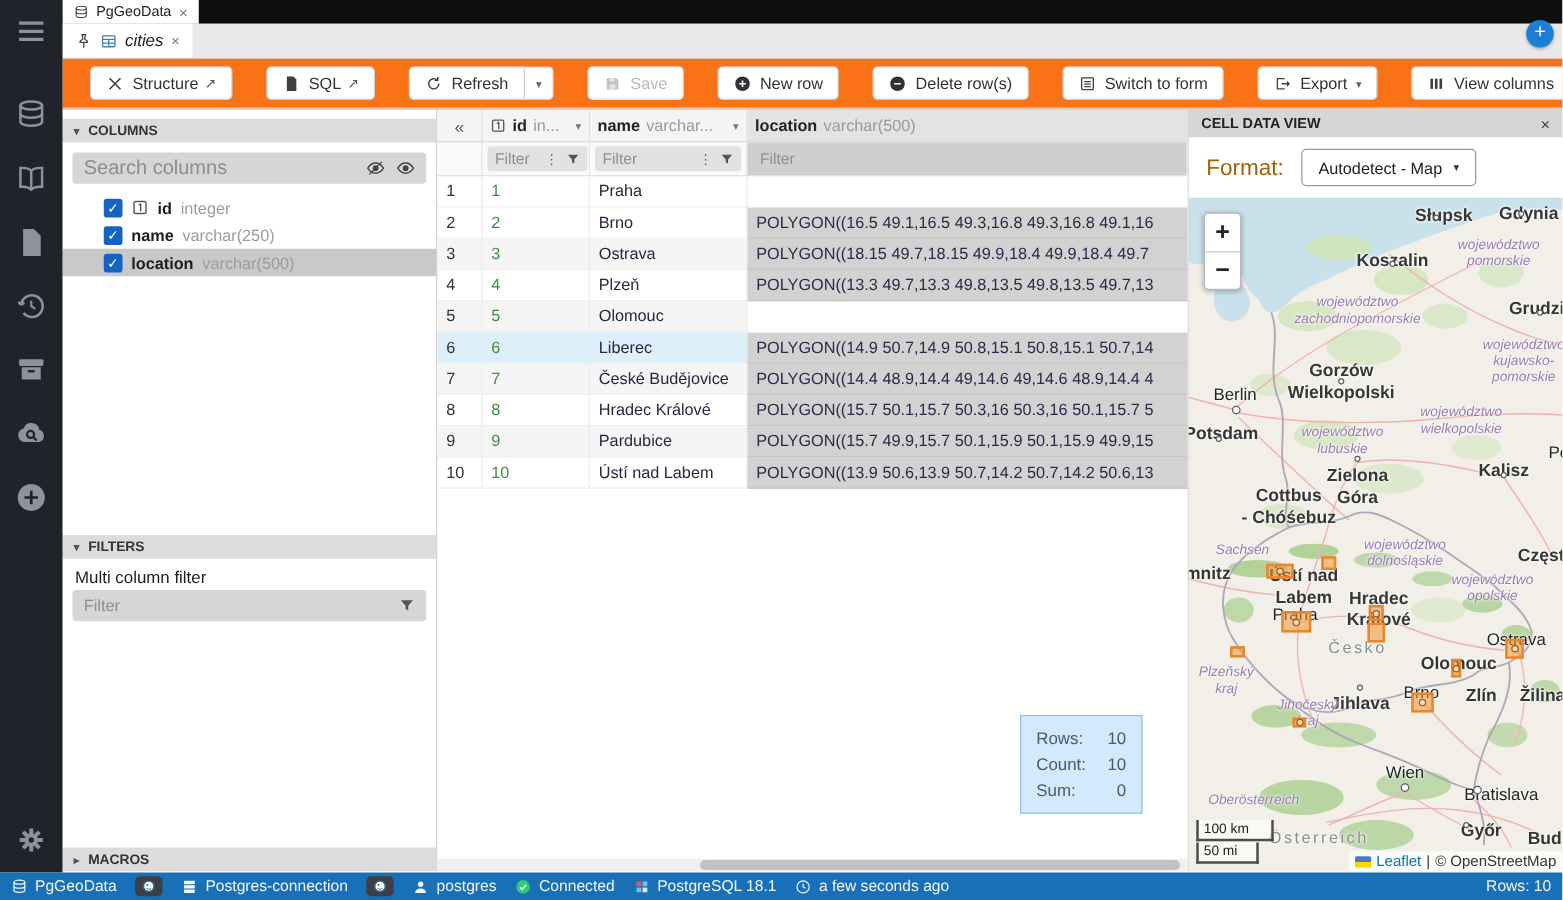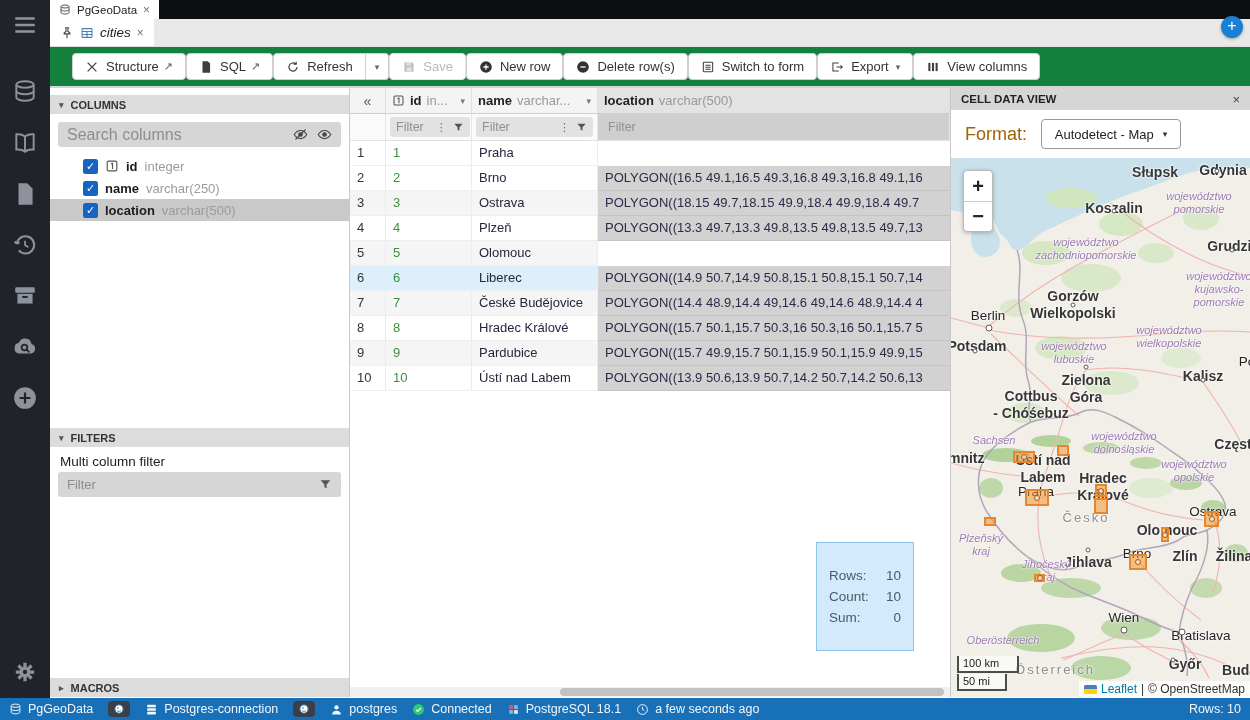--- a/index.html
+++ b/index.html
@@ -19,21 +19,21 @@
   .tabbar1 { height:19px; background:#0d0e10; display:flex; }
   .main-tab { background:#fff; display:flex; align-items:center; gap:6px; padding:0 9px; font-size:11.5px; color:#222; cursor:pointer; }
   .main-tab .ic svg { width:12px; height:12px; color:#444; }
   .tab-close { color:#777; font-size:12px; cursor:pointer; }
 
   .tabbar2 { height:28px; background:#e9e9e9; display:flex; border-bottom:1px solid #dedede; }
   .sub-tab { background:#fff; display:flex; align-items:center; gap:6px; padding:0 10px; font-size:13.5px; color:#222; cursor:pointer; }
   .sub-tab .lbl { font-style:italic; }
   .sub-tab .ic svg { width:14px; height:14px; }
 
-  .toolbar { height:40px; background:#15803d; display:flex; align-items:center; padding-left:22px; border-bottom:1px solid #d6d6d6; }
+  .toolbar { height:40px; background:#f97316; display:flex; align-items:center; padding-left:22px; gap:27px; border-bottom:1px solid #d6d6d6; }
   .tgrp { display:flex;border-radius:11px; }
   .tbtn { height:27px; background:#fff; border:1px solid #d0d0d0; border-radius:4px; display:flex; align-items:center;
           gap:7px; padding:0 12px; font-size:13px; color:#333; cursor:pointer; white-space:nowrap; }
   .tgrp .tbtn:first-child { border-top-right-radius:0; border-bottom-right-radius:0; }
   .tbtn.tcaret { border-left:none; border-top-left-radius:0; border-bottom-left-radius:0; padding:0 9px; margin-left:0; }
   .tbtn .ic svg { width:14px; height:14px; color:#3c3f43; }
   .tbtn .sfx { font-size:11px; color:#555; margin-left:-2px; }
   .tbtn .caret { font-size:9px; color:#666; }
   .tbtn.disabled { color:#b9b9b9; border-color:#e2e2e2; cursor:default; }
   .tbtn.disabled .ic svg { color:#c3c3c3; }
@@ -89,21 +89,21 @@
   .d-row { display:grid; grid-template-columns:36px 86px 126px 1fr; height:25px; }
   .d-row:nth-child(2n+3) .c-num, .d-row:nth-child(2n+3) .c-id, .d-row:nth-child(2n+3) .c-name { background:#f5f5f5; }
   .d-cell { line-height:24px; padding:0 7px; border-right:1px solid #ececec; border-bottom:1px solid #efefef;
             white-space:nowrap; overflow:hidden; font-size:13px; cursor:cell; }
   .c-num { color:#333; }
   .c-id { color:#3f8f3f; }
   .c-name { color:#26263e; }
   .c-loc { background:#d2d2d2; border-bottom:1px solid #c4c4c4; border-right:none; color:#2b2b4a; }
   .d-row.hl .c-num, .d-row.hl .c-id, .d-row.hl .c-name { background:#dceffb; }
   .stats-box { position:absolute; right:36px; bottom:46px; background:#d2eafb; border:1px solid #8ec6ea;
-               padding:22px 12px; font-size:13.5px; color:#4a5a66; }
+               padding:7px 12px; font-size:13.5px; color:#4a5a66; }
   .stats-line { display:flex; justify-content:space-between; gap:14px; line-height:21px; min-width:72px; }
   .grid-hscroll { position:absolute; left:0; right:0; bottom:0; height:10px; background:#f0f0f0; cursor:pointer; }
   .grid-hscroll .thumb { position:absolute; top:1px; bottom:1px; left:35%; width:64%; background:#c2c2c2; border-radius:4px; }
 
   
   .right-panel { width:300px; border-left:1px solid #c9c9c9; display:flex; flex-direction:column; background:#fff; }
   .cdv-head { height:22px; background:#d6d6d6; display:flex; align-items:center; justify-content:space-between;
               padding:0 10px; font-size:11.5px; font-weight:bold; color:#222; }
   .cdv-head .x { font-weight:normal; font-size:13px; color:#444; cursor:pointer; }
   .format-row { height:48px; display:flex; align-items:center; gap:14px; padding-left:14px; background:#fff; }

